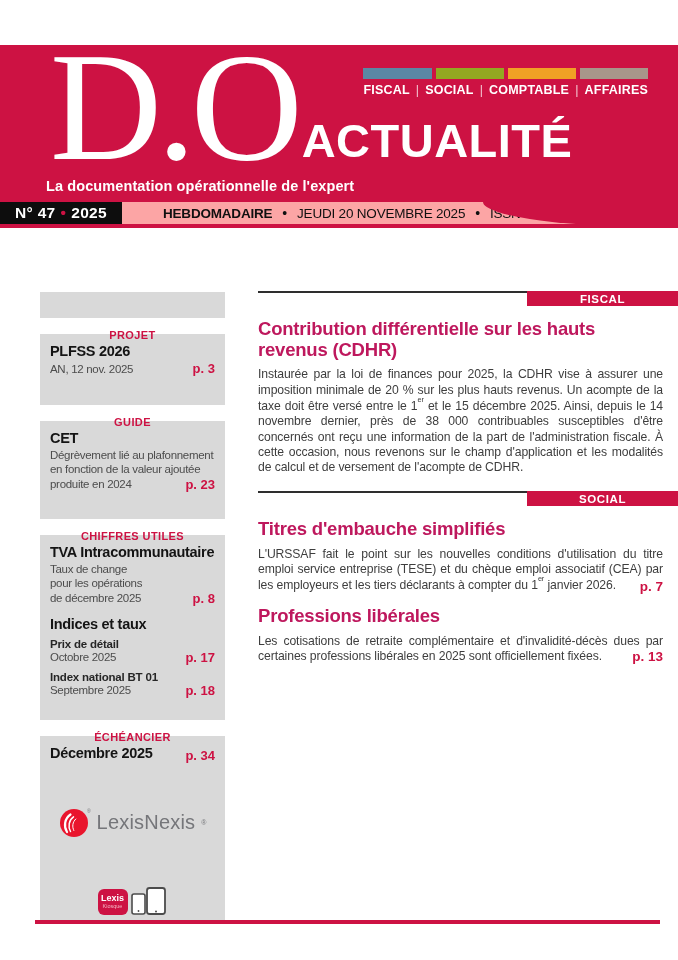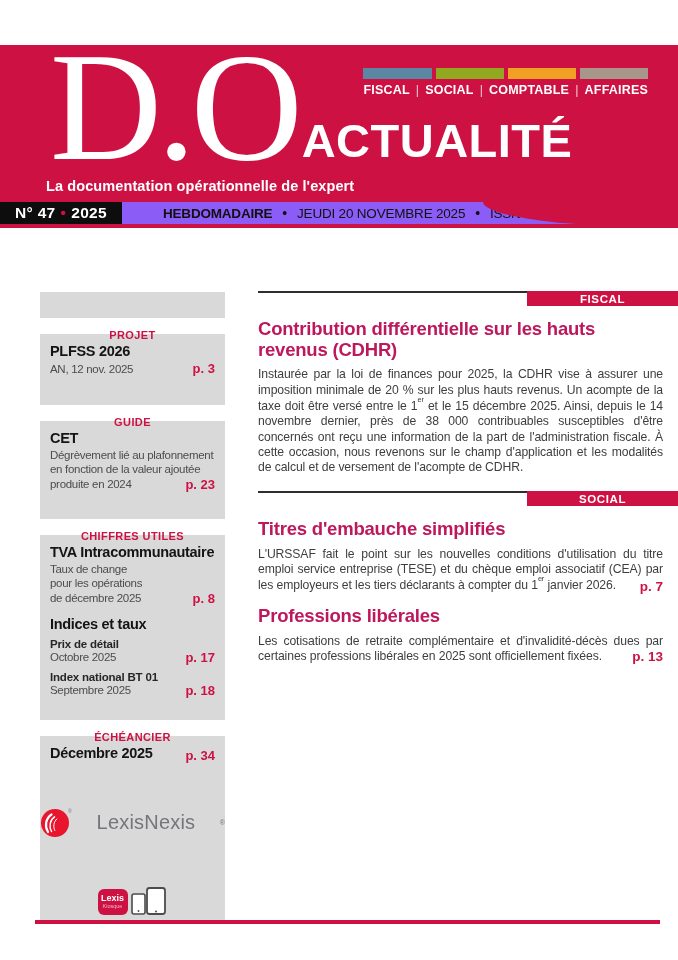--- a/index.html
+++ b/index.html
@@ -21,21 +21,21 @@
   .act{font-size:47px;font-weight:700;letter-spacing:0.5px;margin-left:4px;position:relative;top:-2px;}
   .tagline{position:absolute;left:46px;bottom:10px;color:#fff;font-size:14.5px;font-weight:700;letter-spacing:0.1px;}
   .rubrics{position:absolute;right:30px;top:23px;display:flex;flex-direction:column;}
   .rubric-bars{display:flex;gap:4px;height:11px;margin-bottom:4px;}
   .rubric-bar{flex:1;}
   .rubric-labels{display:flex;justify-content:flex-end;align-items:center;gap:6px;
                  color:#fff;font-weight:700;font-size:12.5px;letter-spacing:0.2px;white-space:nowrap;}
   .rsep{font-weight:400;opacity:.75;}
 
   
-  .issue-bar{position:absolute;left:0;top:202px;width:678px;height:22px;background:#8b5cf6;}
+  .issue-bar{position:absolute;left:0;top:202px;width:678px;height:22px;background:#fca5a5;}
   .issue-box{position:absolute;left:0;top:0;width:122px;height:22px;background:#0d0d0d;color:#fff;
              display:flex;align-items:center;justify-content:center;gap:5px;
              font-weight:700;font-size:15.5px;letter-spacing:0.3px;}
   .issue-box .dot{color:var(--red);}
   .issue-meta{position:absolute;left:163px;top:0;height:22px;display:flex;align-items:center;gap:10px;
               color:#101010;font-size:13.5px;letter-spacing:-0.2px;white-space:nowrap;}
   .meta-period{font-weight:700;}
   .issue-meta .dot{font-size:14px;}
   .curve{position:absolute;right:0;top:202px;width:195px;height:26px;background:var(--red);
          border-bottom-left-radius:100% 100%;}
@@ -52,21 +52,21 @@
   .e-sub{font-size:11.5px;font-weight:700;color:#262626;white-space:nowrap;letter-spacing:-0.2px;margin-top:6px;}
   .e-line{font-size:11.5px;color:#4c4c4c;line-height:1.25;white-space:nowrap;letter-spacing:-0.3px;}
   .e-row{display:flex;justify-content:space-between;align-items:flex-end;}
   .pref{color:var(--red);font-weight:700;font-size:13px;white-space:nowrap;}
   .mt-guide{margin-top:29px;}
   .mt-chiffres{margin-top:27px;}
   .mt-echeancier{margin-top:22px;}
   .indices{margin-top:10px;}
 
   
-  .lexis-logo{margin-top:44px;display:flex;align-items:center;justify-content:space-between;gap:6px;}
+  .lexis-logo{margin-top:44px;display:flex;align-items:center;justify-content:center;gap:6px;}
   .lexis-word{color:#75767a;font-size:20px;letter-spacing:0.2px;}
   .reg{color:#75767a;font-size:7px;vertical-align:super;}
   .kiosque{margin-top:46px;display:flex;align-items:flex-end;justify-content:center;gap:2px;}
   .kiosque-app{width:30px;height:26px;background:var(--red);border-radius:6px;color:#fff;
                display:flex;flex-direction:column;align-items:center;justify-content:center;line-height:1;}
   .k1{font-size:9px;font-weight:700;}
   .k2{font-size:5.5px;color:#f3b7c4;margin-top:1px;}
 
   
   .main{position:absolute;left:258px;top:285px;width:420px;}

